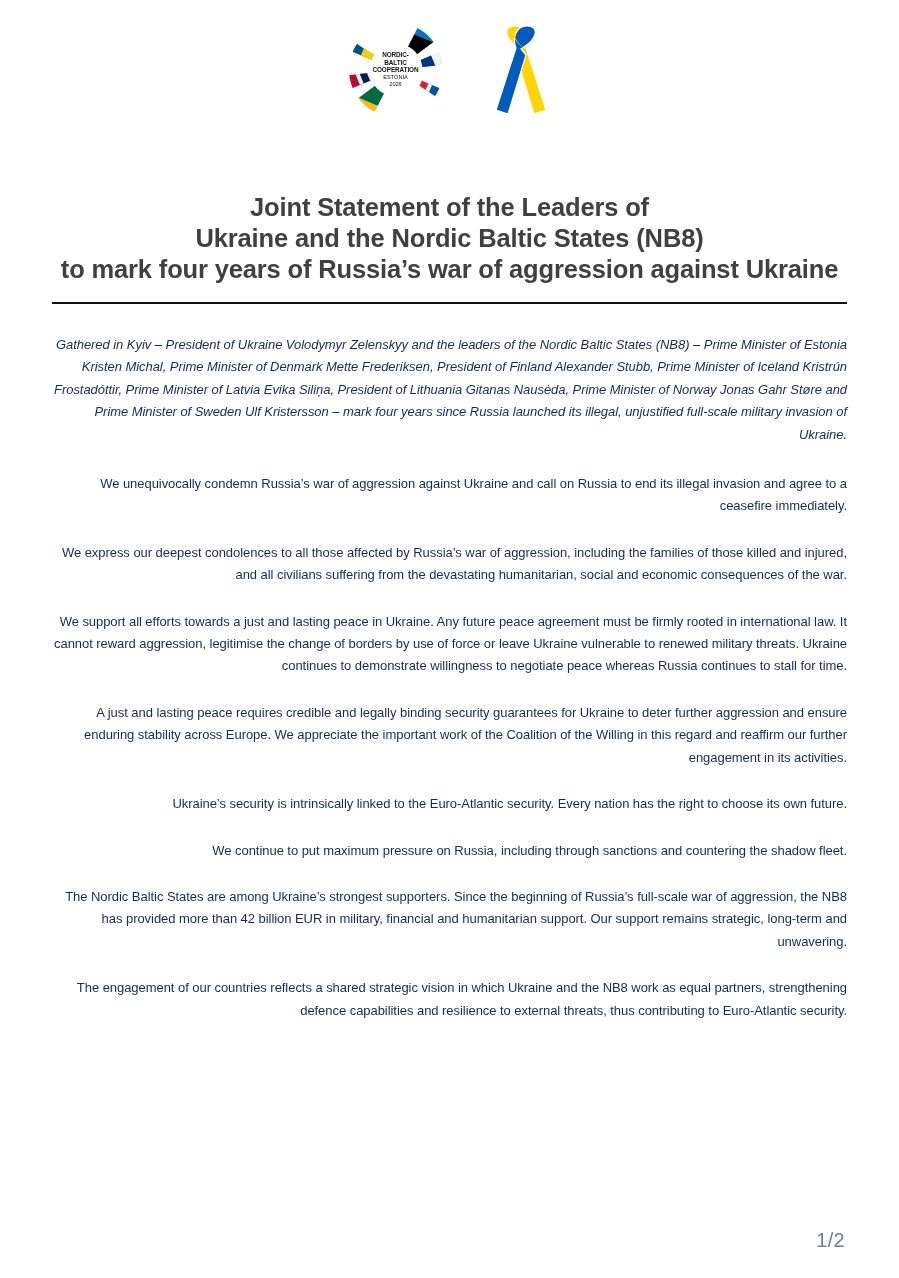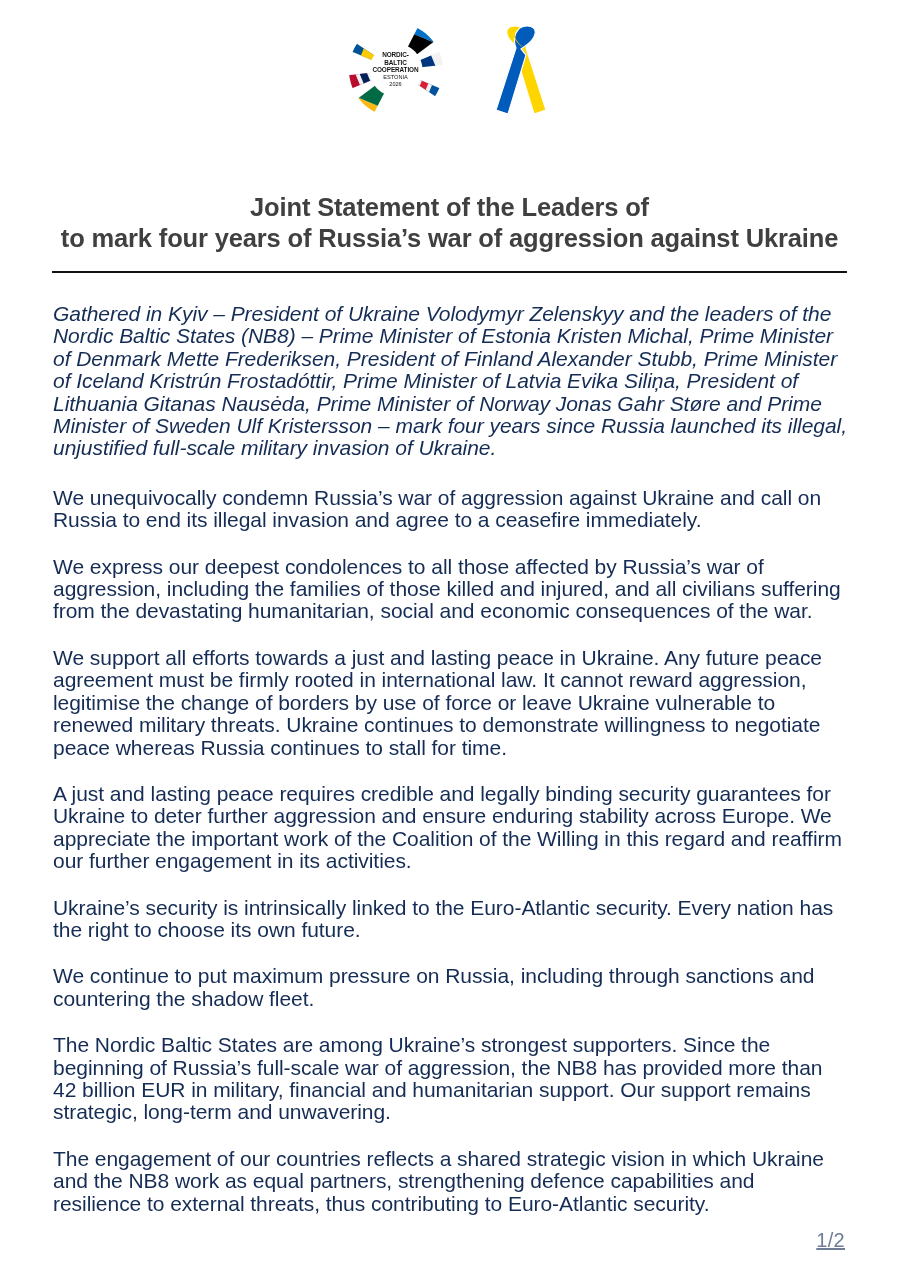--- a/index.html
+++ b/index.html
@@ -78,41 +78,41 @@
     margin: 17px 52px 0 52px;
     border-top: 2.5px solid #111111;
   }
 
   
   .body-block {
     margin: 30px 52px 0 53px;
   }
   p.para {
     margin: 0 0 24px 0;
-    font-size: 21px;
+    font-size: 13px;
     line-height: 22.4px;
     color: #152c55;
     font-weight: 400;
     letter-spacing: -0.05px;
+    text-align: right;
   }
   p.intro {
     font-style: italic;
     font-weight: 500;
     margin-bottom: 27px;
   }
 
   
   .page-number {
     position: absolute;
     right: 54px;
     bottom: 26px;
     font-size: 20px;
     color: #6f7d97;
     letter-spacing: 0.3px;
-    text-decoration: underline;
   }
 </style>
 </head>
 <body>
 
 <div class="logo-bar">
 
   <div class="nb-ring">
     <svg width="96" height="96" viewBox="0 0 96 96" aria-hidden="true">
       <defs>
@@ -237,20 +237,21 @@
       <path d="M31 27 C 50 15, 48 4, 37 4 C 26 4, 22 16, 26 26 L 6 88 L 18 92 L 36 33 Z" fill="#005BBB" stroke="#ffffff" stroke-width="1.2"></path>
 
       <path d="M31 24 C 22 17, 22 8, 26 6 C 22 12, 26 20, 33 25 Z" fill="#FFD500"></path>
     </svg>
   </div>
 
 </div>
 
 <div class="title-block">
   <div class="title-line">Joint Statement of the Leaders of</div>
+  <div class="title-line">Ukraine and the Nordic Baltic States (NB8)</div>
   <div class="title-line">to mark four years of Russia’s war of aggression against Ukraine</div>
 </div>
 <div class="rule"></div>
 
 <div class="body-block">
   <p class="para intro">Gathered in Kyiv – President of Ukraine Volodymyr Zelenskyy and the leaders of the Nordic Baltic States (NB8) – Prime Minister of Estonia Kristen Michal, Prime Minister of Denmark Mette Frederiksen, President of Finland Alexander Stubb, Prime Minister of Iceland Kristrún Frostadóttir, Prime Minister of Latvia Evika Siliņa, President of Lithuania Gitanas Nausėda, Prime Minister of Norway Jonas Gahr Støre and Prime Minister of Sweden Ulf Kristersson – mark four years since Russia launched its illegal, unjustified full-scale military invasion of Ukraine.</p>
   <p class="para">We unequivocally condemn Russia’s war of aggression against Ukraine and call on Russia to end its illegal invasion and agree to a ceasefire immediately.</p>
   <p class="para">We express our deepest condolences to all those affected by Russia’s war of aggression, including the families of those killed and injured, and all civilians suffering from the devastating humanitarian, social and economic consequences of the war.</p>
   <p class="para">We support all efforts towards a just and lasting peace in Ukraine. Any future peace agreement must be firmly rooted in international law. It cannot reward aggression, legitimise the change of borders by use of force or leave Ukraine vulnerable to renewed military threats. Ukraine continues to demonstrate willingness to negotiate peace whereas Russia continues to stall for time.</p>
   <p class="para">A just and lasting peace requires credible and legally binding security guarantees for Ukraine to deter further aggression and ensure enduring stability across Europe. We appreciate the important work of the Coalition of the Willing in this regard and reaffirm our further engagement in its activities.</p>

